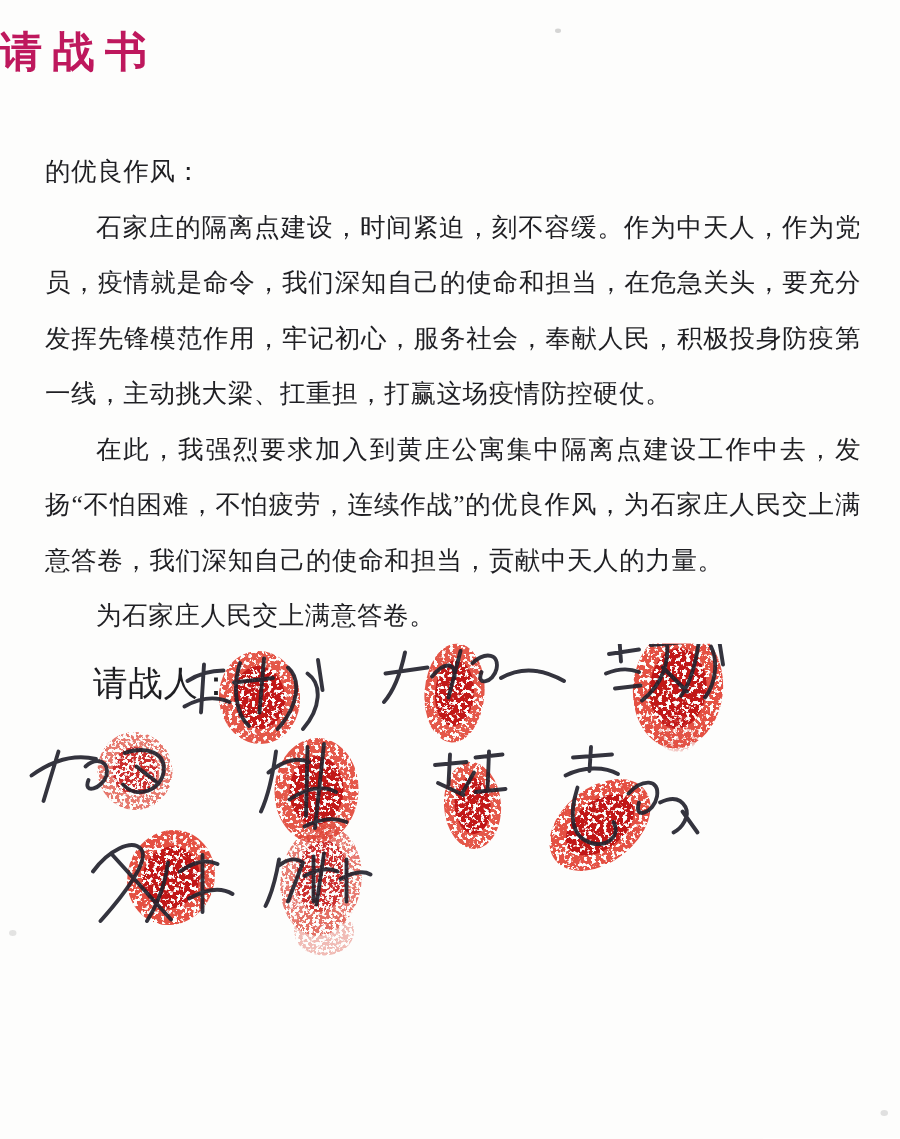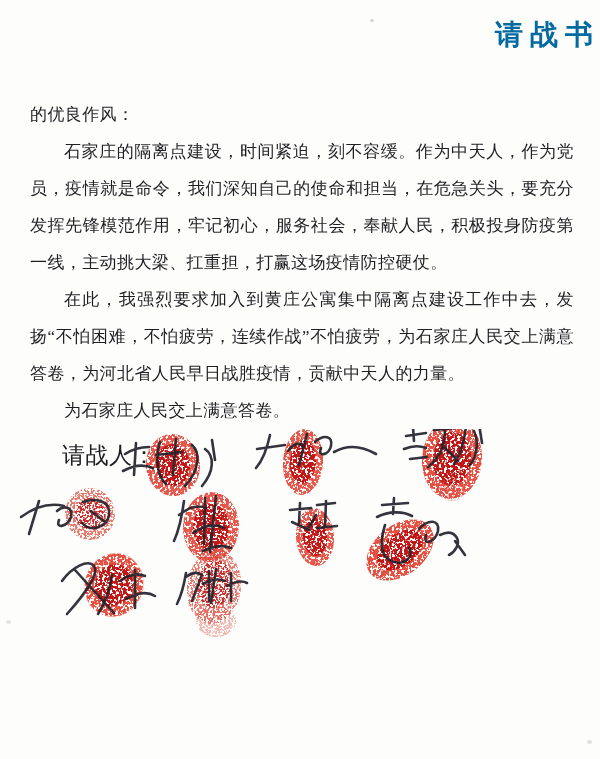--- a/index.html
+++ b/index.html
@@ -6,27 +6,27 @@
   .page{
     position:relative;
     width:600px;height:759px;
     background:#fdfdfc;
     overflow:hidden;
     font-family:"Liberation Serif","DejaVu Serif",serif;
     color:#1f1f23;
   }
   .doc-title{
     margin:14px 0 0 0;
-    text-align:right;
+    text-align:left;
     font-family:"DejaVu Sans","Liberation Sans",sans-serif;
     font-weight:700;
     font-size:28px;
     line-height:42px;
     letter-spacing:7px;
-    color:#0369a1;
+    color:#be185d;
   }
   .body-text{
     margin-top:40px;
     padding:0 26px 0 30px;
     font-size:17px;
     line-height:37px;
     letter-spacing:0.4px;
     text-align:justify;
   }
   .body-text p{margin:0;}
@@ -52,21 +52,21 @@
 </head>
 <body>
 
 <div class="page">
 
   <h1 class="doc-title">请战书</h1>
 
   <div class="body-text">
     <p>的优良作风：</p>
     <p class="indent">石家庄的隔离点建设，时间紧迫，刻不容缓。作为中天人，作为党员，疫情就是命令，我们深知自己的使命和担当，在危急关头，要充分发挥先锋模范作用，牢记初心，服务社会，奉献人民，积极投身防疫第一线，主动挑大梁、扛重担，打赢这场疫情防控硬仗。</p>
-    <p class="indent">在此，我强烈要求加入到黄庄公寓集中隔离点建设工作中去，发扬“不怕困难，不怕疲劳，连续作战”不怕疲劳，为石家庄人民交上满意答卷，为河北省人民早日战胜疫情，贡献中天人的力量。</p>
+    <p class="indent">在此，我强烈要求加入到黄庄公寓集中隔离点建设工作中去，发扬“不怕困难，不怕疲劳，连续作战”的优良作风，为石家庄人民交上满意答卷，我们深知自己的使命和担当，贡献中天人的力量。</p>
     <p class="indent">为石家庄人民交上满意答卷。</p>
   </div>
 
   <div class="sig-area">
     <span class="sig-label">请战人：</span>
 
     <svg class="sig-svg" width="600" height="219" viewBox="0 540 600 219" xmlns="http://www.w3.org/2000/svg">
       <defs>
         <filter id="stampGrain" x="-30%" y="-30%" width="160%" height="160%">
           <feTurbulence type="fractalNoise" baseFrequency="0.38" numOctaves="3" seed="11" result="n"></feTurbulence>

